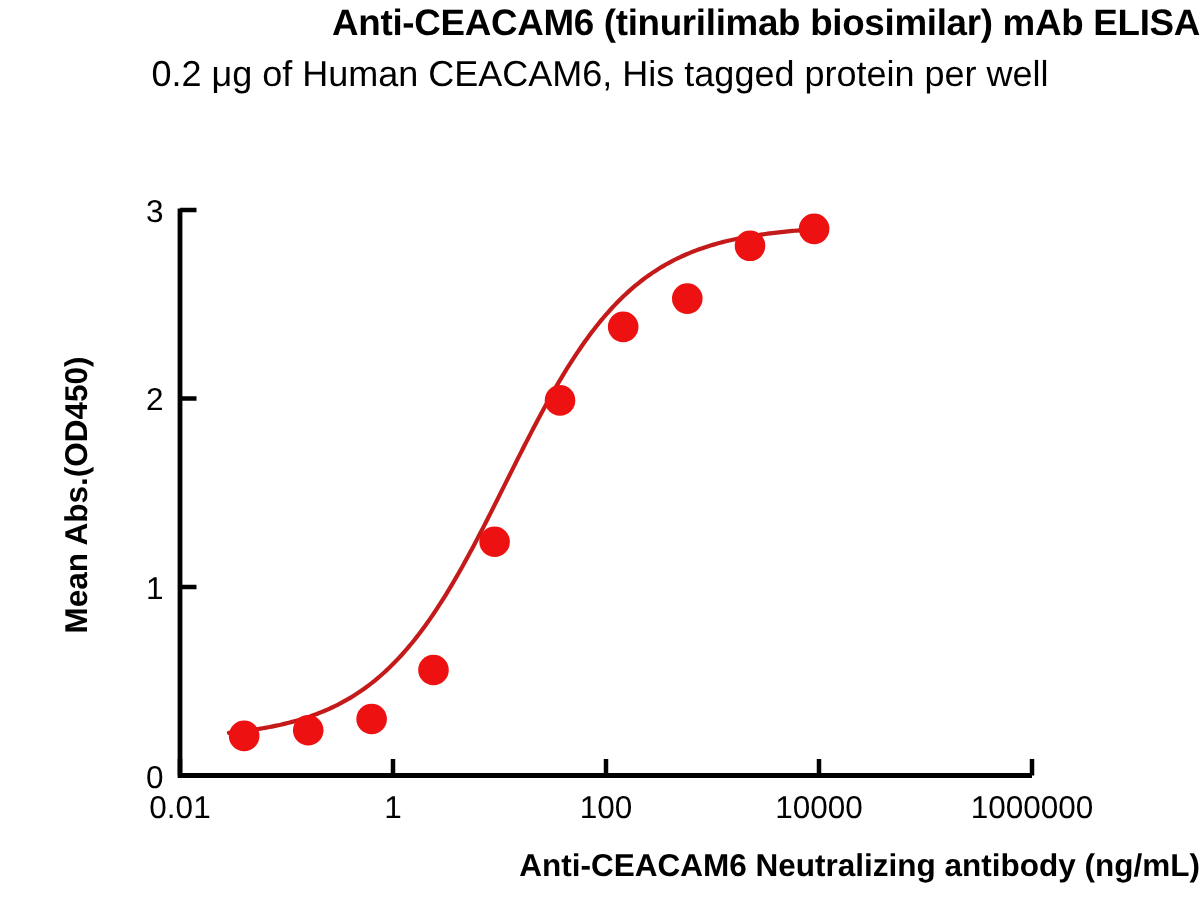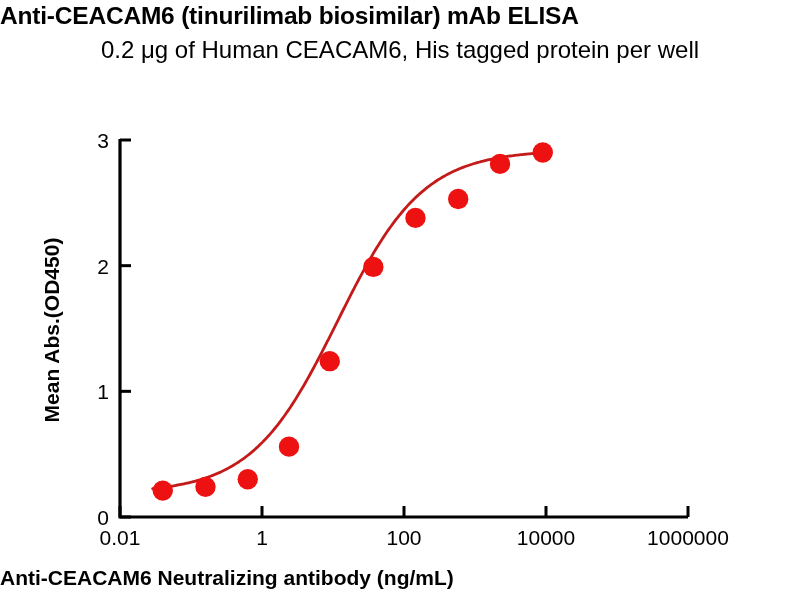--- a/index.html
+++ b/index.html
@@ -19,21 +19,21 @@
     position: relative;
     width: 800px;
     height: 600px;
     background: #ffffff;
   }
   #chart-title {
     position: absolute;
     left: 0;
     top: 2px;
     width: 800px;
-    text-align: left;
+    text-align: right;
     font-size: 24.5px;
     font-weight: bold;
     letter-spacing: -0.2px;
     white-space: nowrap;
   }
   #chart-subtitle {
     position: absolute;
     left: 0;
     top: 36px;
     width: 800px;
@@ -57,21 +57,21 @@
     font-family: "Liberation Sans", sans-serif;
     font-size: 21px;
     text-anchor: end;
     fill: #000000;
   }
   #xaxis-title {
     position: absolute;
     left: 0;
     top: 566px;
     width: 800px;
-    text-align: left;
+    text-align: right;
     font-size: 21px;
     font-weight: bold;
     white-space: nowrap;
   }
   #yaxis-title {
     position: absolute;
     left: -63px;
     top: 318px;
     width: 230px;
     text-align: center;

